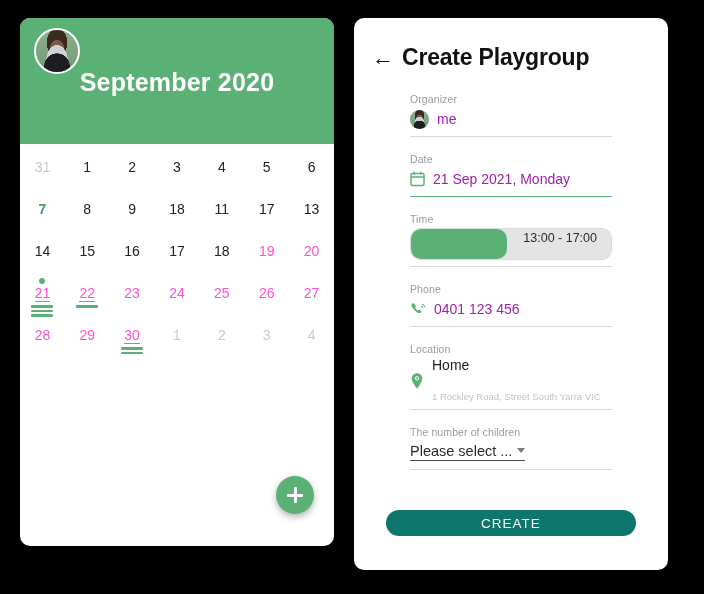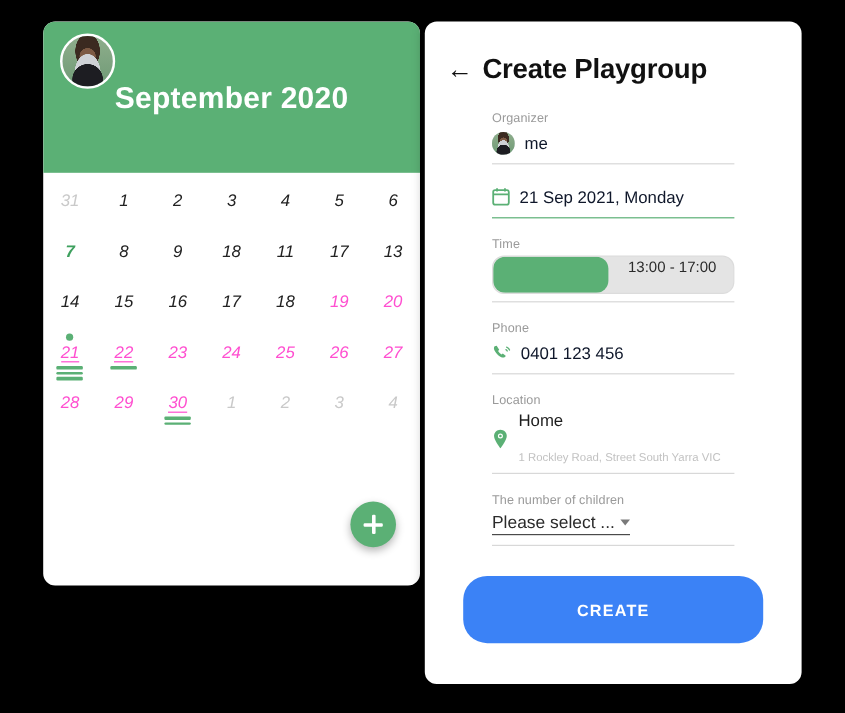--- a/index.html
+++ b/index.html
@@ -8,21 +8,21 @@
     font-family:"Liberation Sans", sans-serif;
     -webkit-font-smoothing:antialiased;
   }
   .stage{position:relative;width:704px;height:594px;}
 
   
   .card{
     position:absolute;background:#fff;border-radius:10px;overflow:hidden;
     box-shadow:0 2px 10px rgba(0,0,0,.35);
   }
-  #calendar-card{left:36px;top:18px;width:314px;height:470px;}
+  #calendar-card{left:20px;top:18px;width:314px;height:528px;}
   #form-card{left:354px;top:18px;width:314px;height:552px;}
 
   
   .cal-header{
     position:relative;height:126px;background:#5bb075;
   }
   .cal-avatar{
     position:absolute;left:14px;top:10px;width:42px;height:42px;border-radius:50%;
     border:2px solid #fff;overflow:hidden;background:#cfd6da;
   }
@@ -38,21 +38,21 @@
   .cal-title{
     position:absolute;left:0;right:0;top:50px;text-align:center;
     color:#fff;font-size:25px;font-weight:bold;letter-spacing:.2px;
   }
 
   
   .cal-grid{
     padding:8px 0 0 0;
     display:grid;grid-template-columns:repeat(7,1fr);
     grid-auto-rows:42px;
-    align-items:start;justify-items:center;font-style:italic;
+    align-items:start;justify-items:center;
   }
   .day{
     position:relative;width:34px;height:42px;
     display:flex;align-items:flex-start;justify-content:center;
     padding-top:8px;box-sizing:border-box;
     font-size:14px;color:#222;
   }
   .day .num{position:relative;z-index:2;line-height:14px;}
   .day.muted .num{color:#c9c9c9;}
   .day.pink .num{color:#ff4fd0;}
@@ -89,21 +89,21 @@
     width:18px;text-align:center;
   }
   .form-title{font-size:23px;font-weight:bold;color:#111;letter-spacing:-.2px;}
 
   .fields{padding:22px 56px 0 56px;}
   .field{padding-bottom:4px;margin-bottom:12px;}
   .field .label{font-size:10.5px;color:#9a9a9a;margin-bottom:3px;letter-spacing:.1px;}
   .field .rule{height:1px;background:#d8d8d8;margin-top:6px;}
   .field .rule.green{background:#5bb075;}
   .row{display:flex;align-items:center;gap:8px;min-height:22px;}
-  .val{font-size:14px;color:#0f172a;}
+  .val{font-size:14px;color:#a21caf;}
 
   .mini-avatar{
     width:19px;height:19px;border-radius:50%;overflow:hidden;background:#cfd6da;flex:0 0 auto;
     position:relative;
   }
   .mini-avatar .face{
     position:absolute;inset:0;
     background:
       radial-gradient(circle at 50% 86%, #1d1d22 0 30%, rgba(0,0,0,0) 31%),
       radial-gradient(ellipse at 50% 74%, #cfd2d6 0 36%, rgba(0,0,0,0) 37%),
@@ -133,22 +133,22 @@
     display:inline-flex;align-items:center;gap:5px;
     border-bottom:1px solid #4a4a4a;padding-bottom:1px;cursor:pointer;text-align:center;
   }
   .select .sv{font-size:14.5px;color:#2b2b2b;}
   .caret{
     width:0;height:0;border-left:4px solid transparent;border-right:4px solid transparent;
     border-top:5px solid #7a7a7a;margin-bottom:1px;
   }
 
   .create-btn{
-    position:absolute;left:32px;bottom:34px;width:250px;height:56px;border-radius:20px;
-    background:#3b82f6;color:#fff;font-size:13.5px;font-weight:bold;letter-spacing:1px;
+    position:absolute;left:32px;bottom:34px;width:250px;height:26px;border-radius:20px;
+    background:#0f766e;color:#fff;font-size:13.5px;font-weight:normal;letter-spacing:1px;
     display:flex;align-items:center;justify-content:center;cursor:pointer;border:none;
     font-family:"Liberation Sans", sans-serif;
   }
 </style>
 </head>
 <body>
 
 <div class="stage">
 
   <div class="card" id="calendar-card">
@@ -300,20 +300,21 @@
         <div class="row">
           <div class="mini-avatar">
             <div class="face"></div>
           </div>
           <div class="val">me</div>
         </div>
         <div class="rule"></div>
       </div>
 
       <div class="field">
+        <div class="label">Date</div>
         <div class="row">
           <svg class="ic" width="15" height="16" viewBox="0 0 15 16">
             <rect x="1" y="2.5" width="13" height="12" rx="1.6" fill="none" stroke="#5bb075" stroke-width="1.5"></rect>
             <line x1="1" y1="6" x2="14" y2="6" stroke="#5bb075" stroke-width="1.5"></line>
             <line x1="4.2" y1="0.8" x2="4.2" y2="3.6" stroke="#5bb075" stroke-width="1.5"></line>
             <line x1="10.8" y1="0.8" x2="10.8" y2="3.6" stroke="#5bb075" stroke-width="1.5"></line>
           </svg>
           <div class="val">21 Sep 2021, Monday</div>
         </div>
         <div class="rule green"></div>

